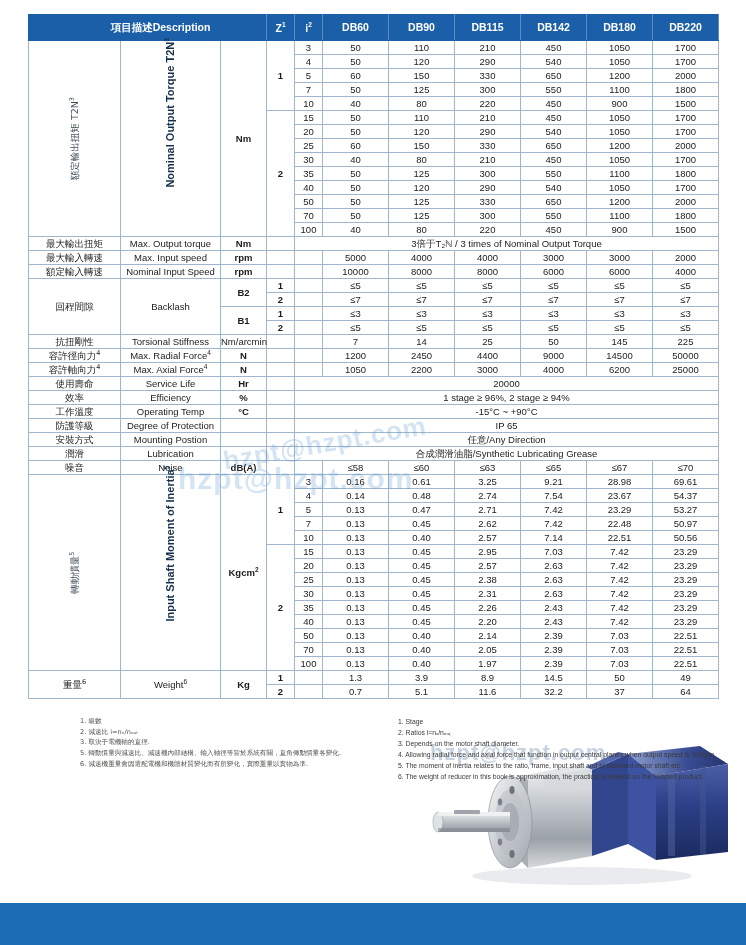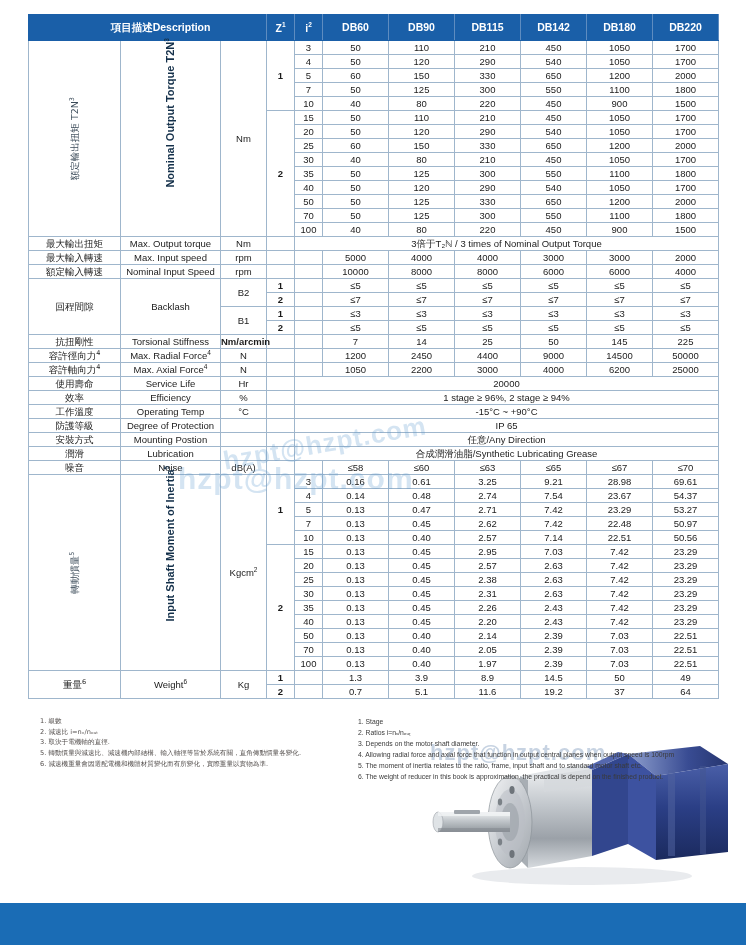--- a/index.html
+++ b/index.html
@@ -47,22 +47,22 @@
   thead th.desc-h { font-size: 10px; }
   thead th.desc-h .cn { font-family: "DejaVu Sans", sans-serif; font-weight: bold; margin-left: 26px; }
 
   
   td.tint   { background: #dcebf7; }
   td.label-cn {
     background: #cfe0f0; color: #3a4a58; font-size: 9.5px;
     font-family: "DejaVu Sans", sans-serif;
   }
   td.label-en { background: #cfe0f0; color: #1b1b1b; font-size: 9.5px; margin-left: 28px; }
-  td.unit     { background: #cfe0f0; font-weight: normal; font-size: 9px; }
-  td.unit-sm  { background: #cfe0f0; font-weight: bold; font-size: 7.2px; }
+  td.unit     { background: #cfe0f0; font-weight: bold; font-size: 9px; }
+  td.unit-sm  { background: #cfe0f0; font-weight: normal; font-size: 7.2px; }
   td.stage-n  { background: #e8f1fa; font-weight: bold; font-size: 9.5px; }
   td.blank    { background: #dfeaf4; }
   td.span-val { background: #e9f2fa; font-size: 9.5px; }
   td.ratio    { font-size: 9.5px; }
 
   
   td.vgroup {
     background: #cfe0f0;
     position: relative;
   }
@@ -85,21 +85,21 @@
   
   .notes {
     position: absolute;
     font-size: 6.6px;
     color: #3a3a3a;
     line-height: 1.62;
   }
   .notes.cn { left: 40px; top: 716px; width: 310px;
               font-family: "DejaVu Sans", sans-serif; color: #55504e; }
   .notes.en { left: 358px; top: 716px; width: 365px; font-size: 6.8px; }
-  .notes div { white-space: nowrap; }
+  .notes div { white-space: nowrap; margin-left: 40px; }
   .notes.cn div { white-space: normal; }
 
   
   #product { position: absolute; left: 432px; top: 740px; width: 300px; height: 160px; }
 
   
   .wm {
     position: absolute;
     font-size: 30px;
     font-weight: bold;
@@ -630,21 +630,21 @@
           <td class="tint">14.5</td>
           <td class="tint">50</td>
           <td class="tint">49</td>
         </tr>
         <tr>
           <td class="stage-n">2</td>
           <td class="blank"></td>
           <td>0.7</td>
           <td>5.1</td>
           <td>11.6</td>
-          <td>19.2</td>
+          <td>32.2</td>
           <td>37</td>
           <td>64</td>
         </tr>
       </tbody>
     </table>
   </div>
 
   <div class="wm" id="wm1">hzpt@hzpt.com</div>
   <div class="wm" id="wm2">hzpt@hzpt.com</div>
 

